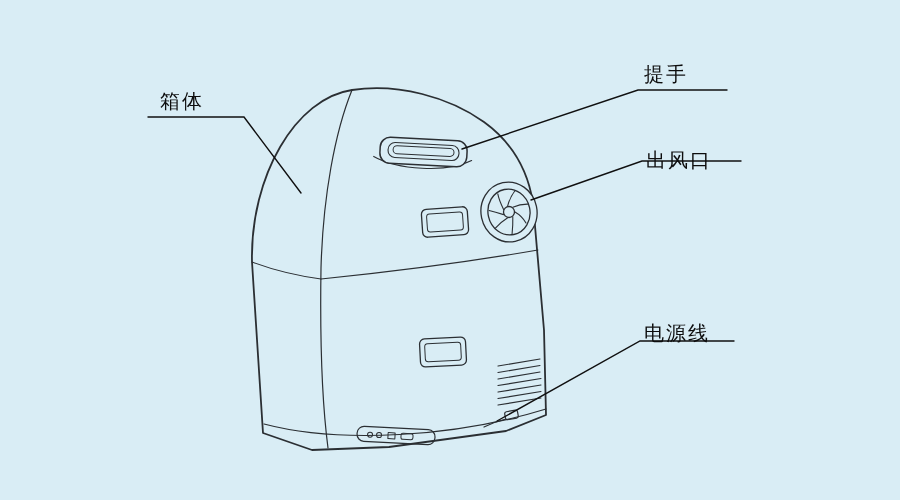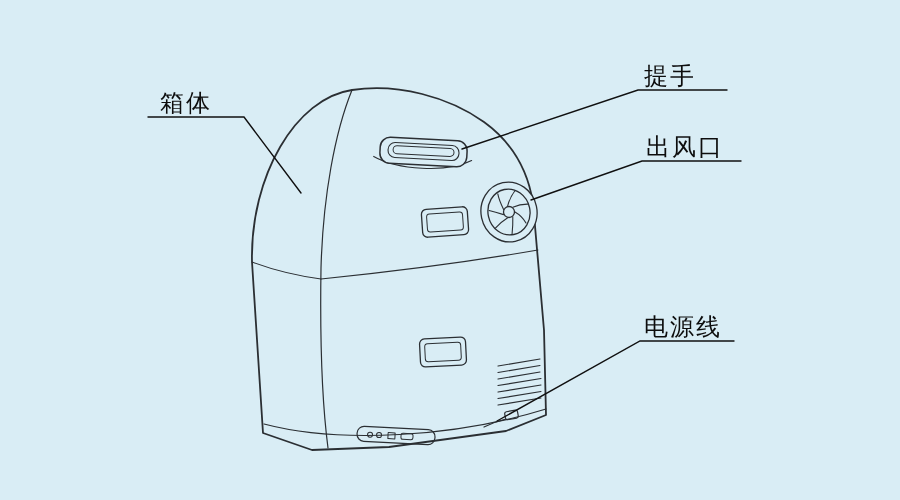--- a/index.html
+++ b/index.html
@@ -6,21 +6,21 @@
   body {
     width: 900px; height: 500px;
     background: #d9edf5;
     font-family: "Liberation Sans", "DejaVu Sans", sans-serif;
     overflow: hidden;
   }
   .stage { position: relative; width: 900px; height: 500px; }
   .stage svg { position: absolute; left: 0; top: 0; }
   .label {
     position: absolute;
-    font-size: 24px;
+    font-size: 20px;
     line-height: 1;
     color: #0d0d0d;
     letter-spacing: 2px;
     white-space: nowrap;
     user-select: none;
   }
 </style>
 </head>
 <body>
 
@@ -103,17 +103,17 @@
       <path d="M727 90 L638 90 L462 149"></path>
       <path d="M741 161 L642 161 L531 200"></path>
       <path d="M734 341 L640 341 L497 421"></path>
     </g>
   </svg>
 
   <div class="label" style="left:160px; top:91px;font-family:Liberation Serif, serif;">箱体</div>
 
   <div class="label" style="left:644px; top:64px;">提手</div>
 
-  <div class="label" style="left:646px; top:135px;">出风口</div>
+  <div class="label" style="left:646px; top:150px;">出风口</div>
 
-  <div class="label" style="left:644px; top:315px;">电源线</div>
+  <div class="label" style="left:644px; top:323px;">电源线</div>
 
 </div>
 
 </body></html>

